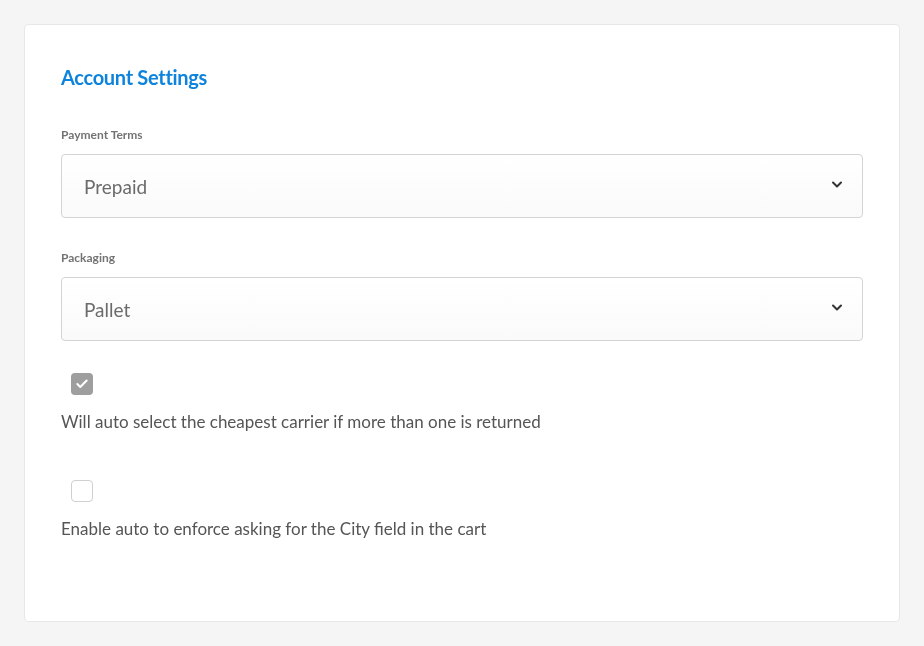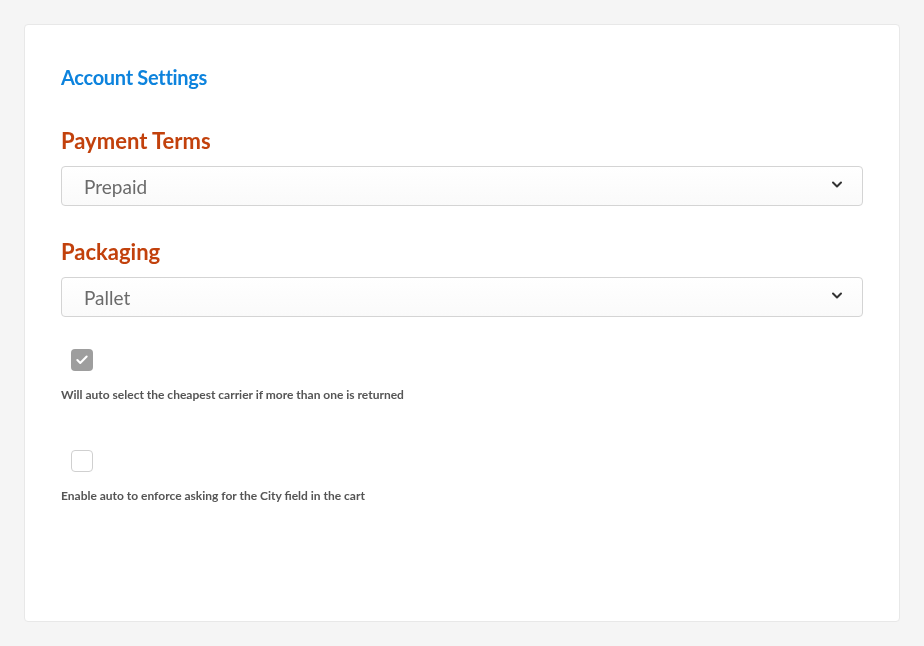--- a/index.html
+++ b/index.html
@@ -27,32 +27,32 @@
       font-size: 20px;
       font-weight: 700;
       margin-bottom: 38px;
       letter-spacing: -0.3px;
     }
     .form-group {
       margin-bottom: 32px;
     }
     .field-label {
       display: block;
-      font-size: 22px;
+      font-size: 12px;
       font-weight: 700;
-      color: #c2410c;
+      color: #737373;
       margin-bottom: 12px;
     }
     .select-wrap {
       position: relative;
       width: 100%;
     }
     .select-control {
       width: 100%;
-      height: 40px;
+      height: 64px;
       border: 1px solid #d4d4d4;
       border-radius: 4px;
       background: linear-gradient(to bottom, #ffffff, #fafafa);
       padding: 0 44px 0 22px;
       font-size: 19px;
       color: #6b6b6b;
       display: flex;
       align-items: center;
       cursor: pointer;
     }
@@ -90,23 +90,23 @@
     }
     .checkbox svg {
       color: #fff;
     }
     .checkbox-label {
       font-size: 19px;
       font-weight: 700;
       color: #212121;
     }
     .helper-text {
-      font-size: 12px;
+      font-size: 17px;
       color: #555;
-      font-weight: 700;
+      font-weight: 400;
       margin-top: 16px;
     }
     .checkbox-section + .checkbox-section {
       margin-top: 48px;
     }
   </style>
 </head>
 <body>
 
 <div class="card">

